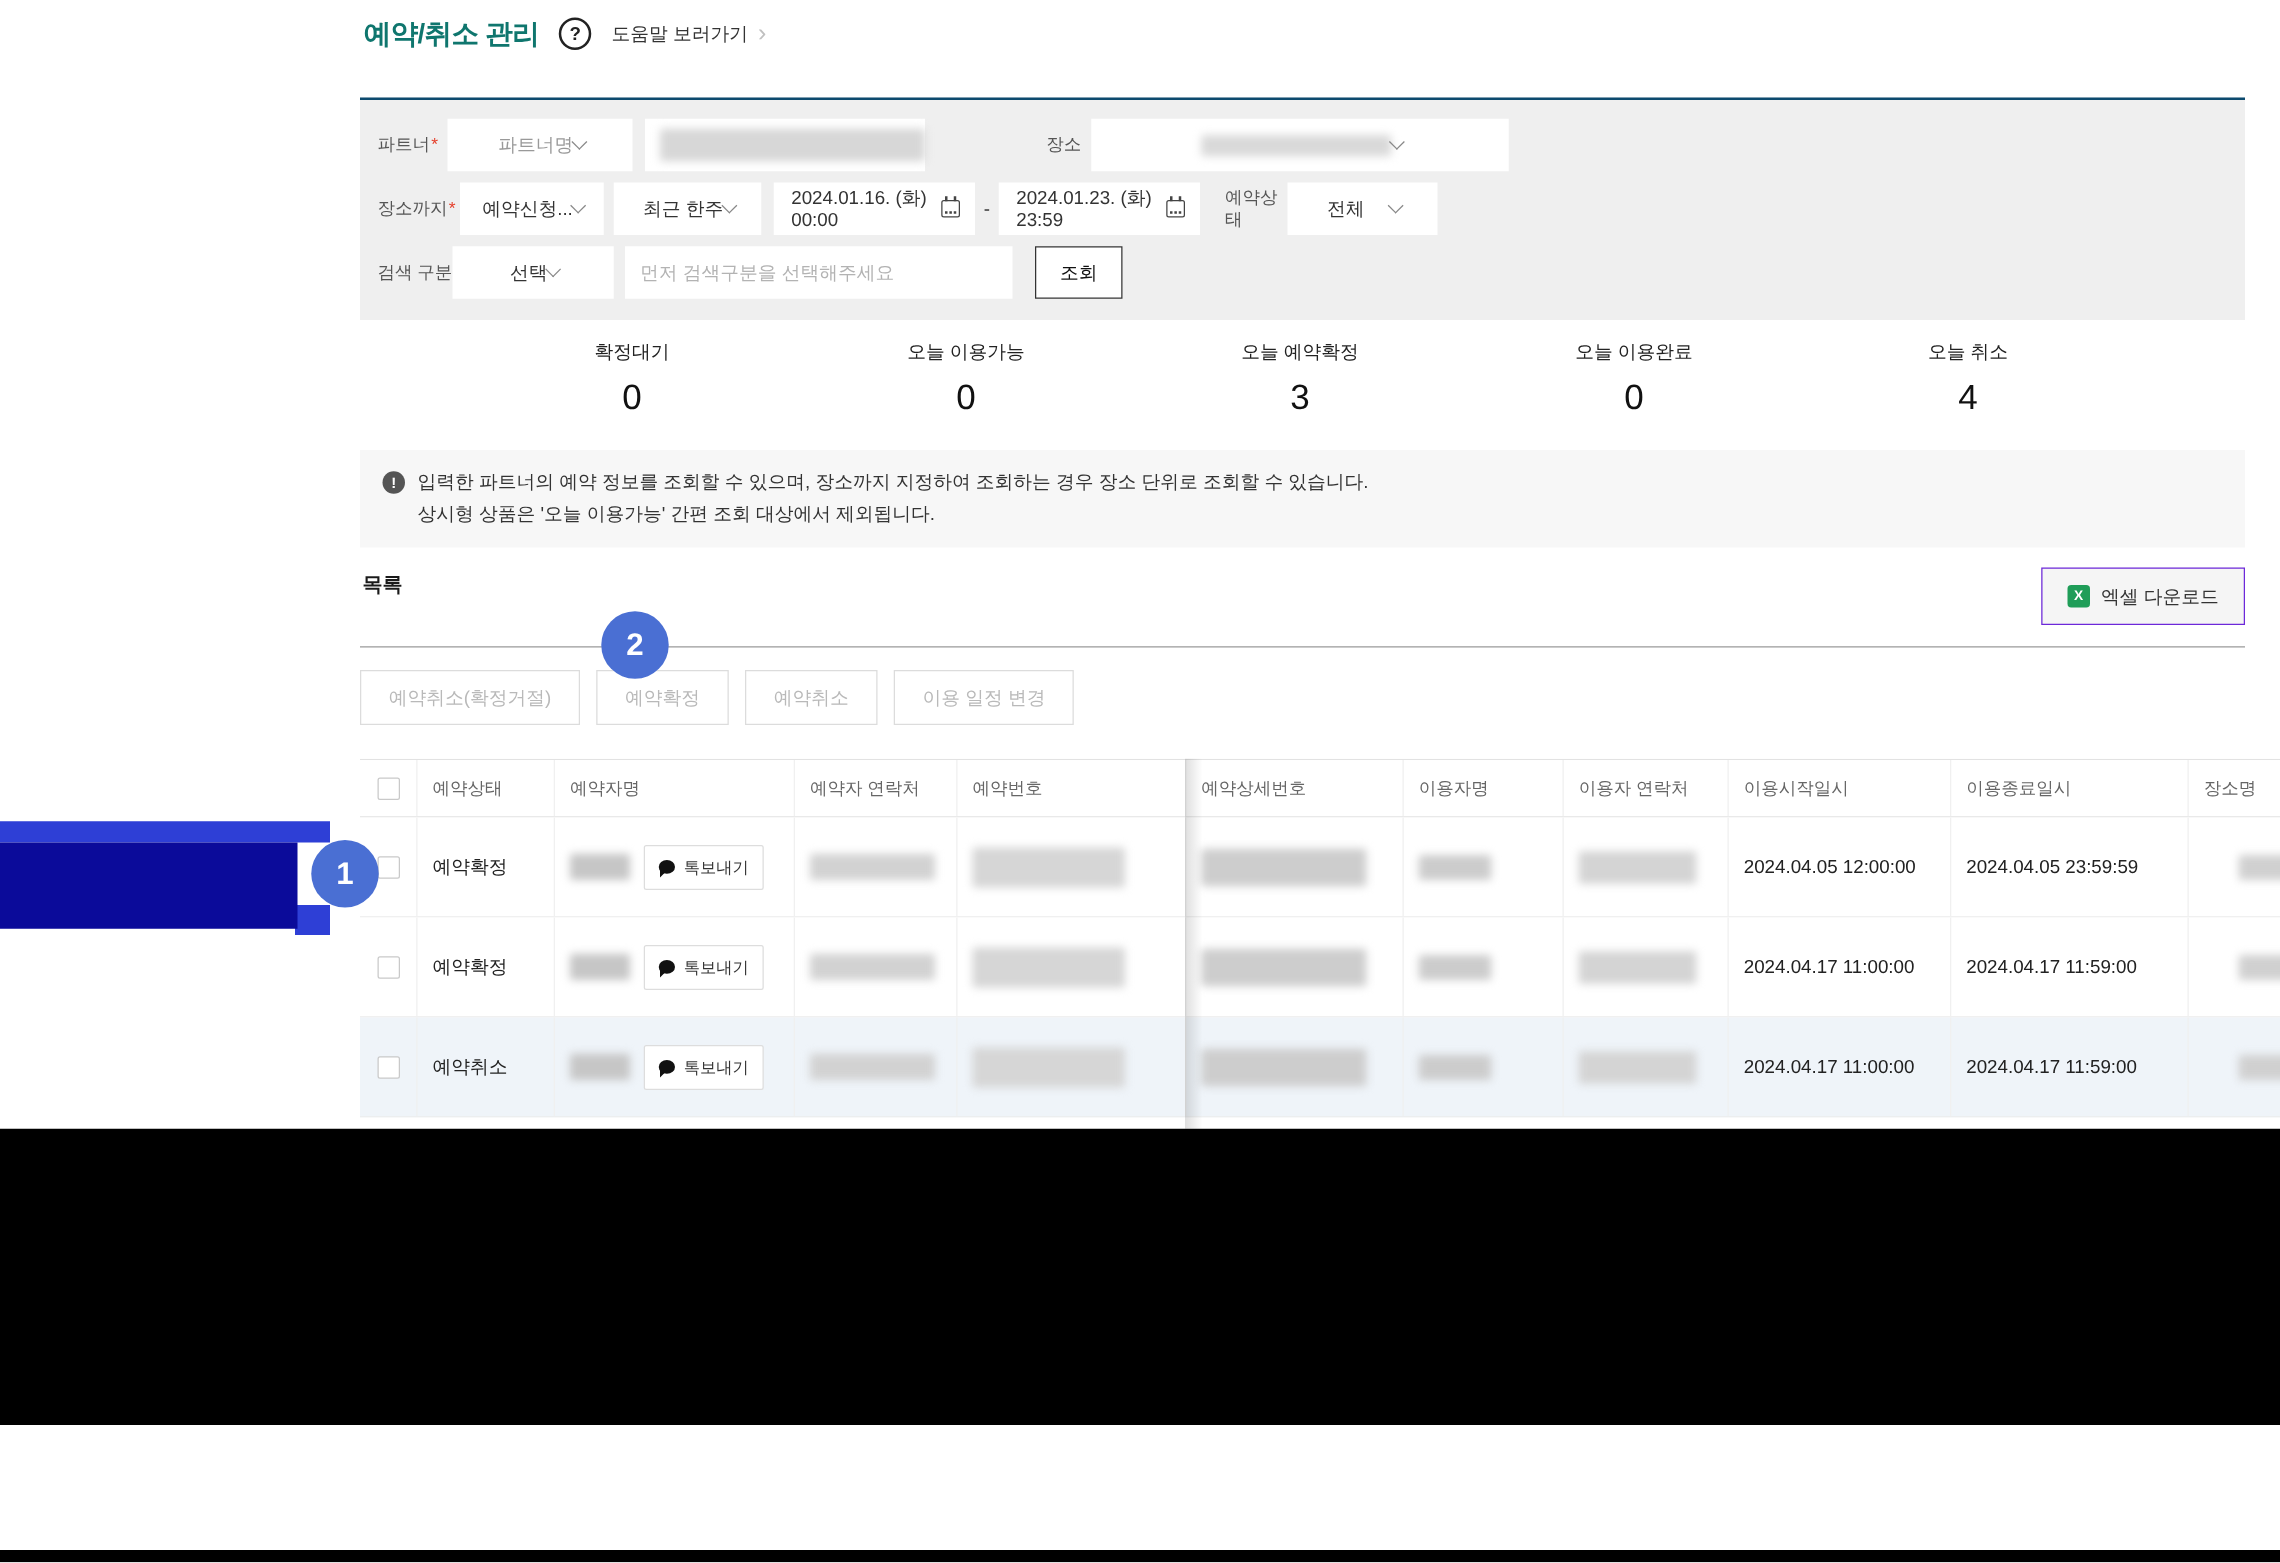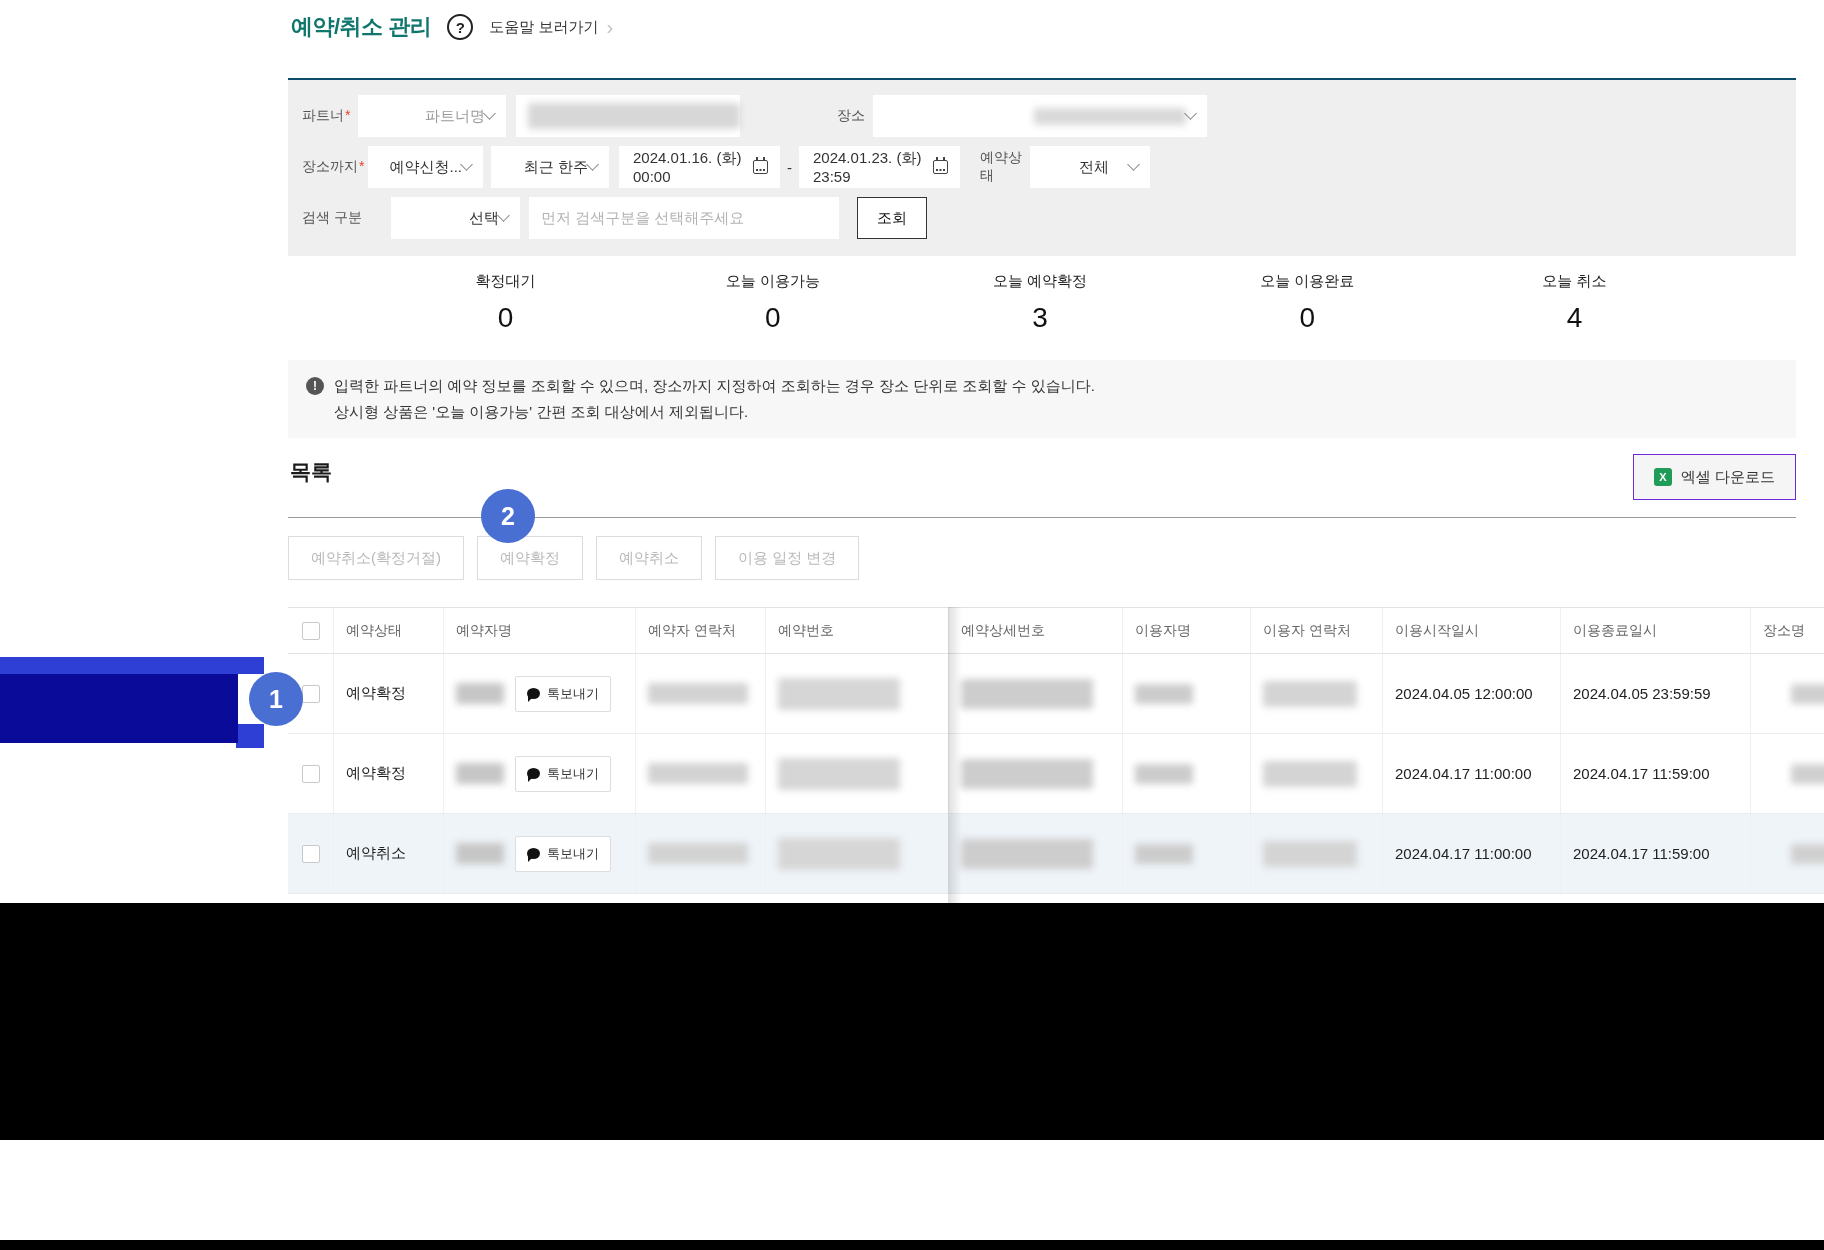--- a/index.html
+++ b/index.html
@@ -16,21 +16,21 @@
   .chev-r{color:#c0c0c0;font-size:20px;line-height:1;margin-left:-8px;}
 
   
   .filter{position:absolute;left:288px;top:78px;width:1508px;background:#efefef;
           border-top:2px solid #0c4a6e;padding:15px 14px 17px;}
   .frow{display:flex;align-items:center;height:42px;margin-bottom:9px;}
   .frow:last-child{margin-bottom:0;}
   .flabel{font-size:14px;color:#555;flex:0 0 auto;}
   .req{color:#e5412d;margin-left:1px;}
   .sel,.inp{background:#fff;height:42px;display:flex;align-items:center;padding:0 12px;flex:0 0 auto;cursor:pointer;}
-  .sel{justify-content:flex-end;padding-left:14px;}
+  .sel{justify-content:center;padding-left:14px;}
   .sel-text{font-size:15px;color:#333;}
   .muted{color:#999;}
   .chev{width:9px;height:9px;border-right:1.5px solid #888;border-bottom:1.5px solid #888;
         transform:rotate(45deg);margin-top:-5px;flex:0 0 auto;}
   .cal{width:15px;height:14px;border:1.5px solid #444;border-radius:2px;position:relative;margin-left:10px;flex:0 0 auto;}
   .cal::before{content:"";position:absolute;top:-4px;left:2px;width:1.5px;height:3.5px;background:#444;box-shadow:7px 0 0 #444;}
   .cal::after{content:"";position:absolute;bottom:2px;left:1.5px;width:2px;height:2px;background:#444;
               box-shadow:3.5px 0 0 #444,7px 0 0 #444;}
   .dash{font-size:15px;color:#333;margin:0 7px;}
   .ph-text{font-size:15px;color:#b3b3b3;}
@@ -49,21 +49,21 @@
 
   
   .notice{position:absolute;left:288px;top:360px;width:1508px;background:#f7f7f7;
           padding:13px 0 13px 18px;display:flex;gap:10px;}
   .notice-icon{width:18px;height:18px;background:#555;border-radius:50%;color:#fff;font-size:12px;
                font-weight:700;display:flex;align-items:center;justify-content:center;margin-top:4px;flex:0 0 auto;}
   .notice-line{font-size:15px;color:#333;line-height:26px;}
 
   
   .list-head{position:absolute;left:288px;top:452px;width:1508px;height:66px;border-bottom:1px solid #9a9a9a;}
-  .list-title{position:absolute;left:2px;top:6px;font-size:21px;font-weight:700;color:#1a1a1a;}
+  .list-title{position:absolute;left:2px;top:6px;font-size:16px;font-weight:700;color:#1a1a1a;}
   .excel-btn{position:absolute;right:0;top:2px;height:46px;background:#f5f5f5;border:1px solid #6d28d9;
              display:flex;align-items:center;gap:9px;padding:0 20px;font-size:15px;color:#333;cursor:pointer;}
   .excel-icon{width:18px;height:18px;background:#1f9d58;border-radius:3px;color:#fff;font-size:11px;
               font-weight:700;display:flex;align-items:center;justify-content:center;}
   .excel-icon::after{content:"X";}
 
   
   .actions{position:absolute;left:288px;top:536px;display:flex;gap:13px;}
   .act-btn{height:44px;background:#fff;border:1px solid #dcdcdc;color:#b9b9b9;font-size:15px;
            padding:0 22px;display:flex;align-items:center;font-family:inherit;}
@@ -102,21 +102,21 @@
   .black-area{position:absolute;left:0;top:903px;width:1824px;height:237px;background:#000;z-index:40;}
   .footer-bar{position:absolute;left:0;top:1140px;width:1824px;height:100px;background:#4a6fd3;z-index:40;
               display:flex;align-items:center;padding-left:48px;}
   .footer-text{font-size:27px;font-weight:700;color:#fff;letter-spacing:-0.5px;}
   .black-strip{position:absolute;left:0;top:1240px;width:1824px;height:10px;background:#000;z-index:40;}
 
   
   .w-lab1{width:56px;} .w-lab2{width:66px;} .w-lab3{width:60px;}
   .w148{width:148px;} .w224{width:224px;margin-left:10px;} .w334{width:334px;}
   .w115{width:115px;} .w118{width:118px;margin-left:8px;} .w202{width:161px;}
-  .w120{width:120px;gap:20px;} .w129{width:129px;margin-left:29px;} .w310{width:310px;margin-left:9px;}
+  .w120{width:120px;gap:20px;} .w129{width:129px;} .w310{width:310px;margin-left:9px;}
   .ml10{margin-left:10px;}
   .place-lab{margin-left:97px;width:36px;}
   .status-lab{margin-left:12px;width:58px;padding-left:8px;}
 </style>
 </head>
 <body>
 
 <div class="screen">
 
   <div class="page-header">

